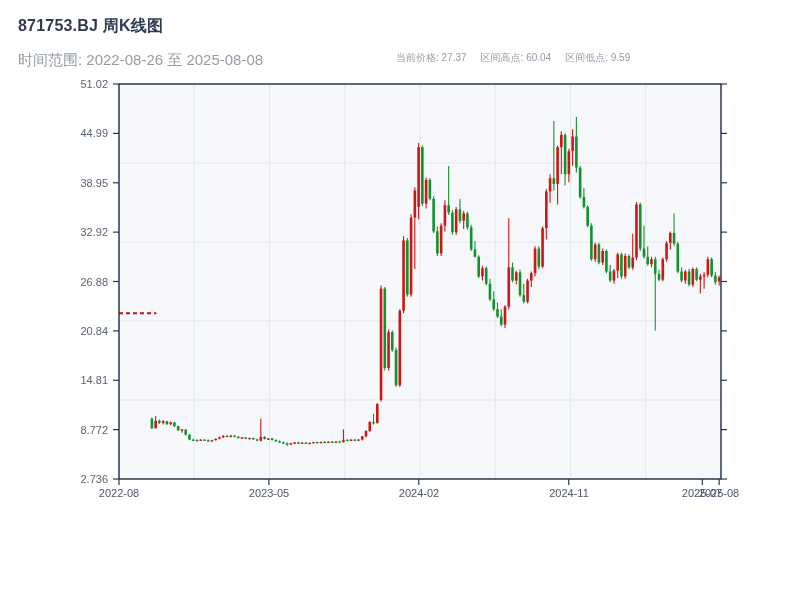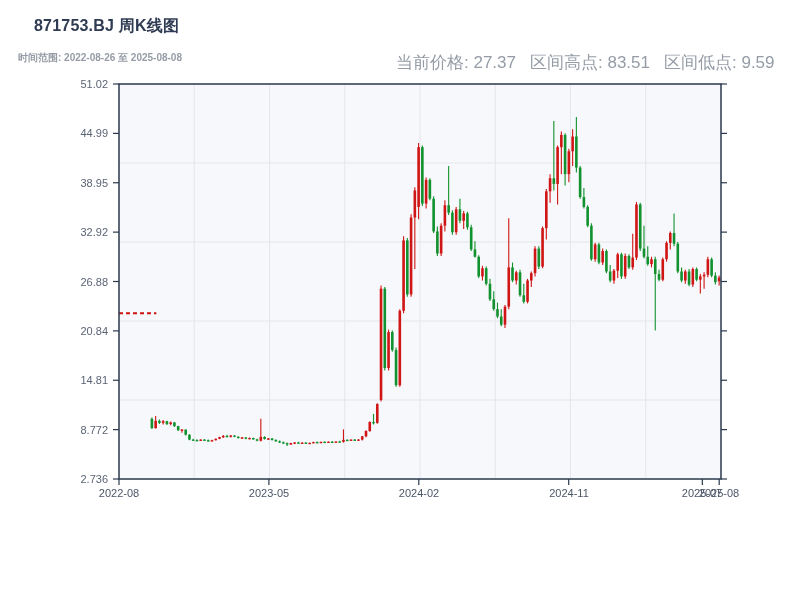--- a/index.html
+++ b/index.html
@@ -1,35 +1,35 @@
 <!DOCTYPE html>
 <html><head>
 <meta charset="utf-8">
 <style>
   html,body{margin:0;padding:0;background:#ffffff;}
   .page{position:relative;width:800px;height:600px;background:#ffffff;overflow:hidden;
         font-family:"Liberation Sans","DejaVu Sans",sans-serif;}
   .page-title{position:absolute;left:18px;top:16px;font-size:16px;font-weight:600;
-              color:#2e3b52;letter-spacing:.2px;margin-left:16px;}
-  .sub-row{position:absolute;left:18px;top:51px;font-size:10px;color:#959ca6;font-weight:bold;}
-  .stats-row{position:absolute;left:396px;top:51px;font-size:17px;color:#959ca6;
+              color:#2e3b52;letter-spacing:.2px;}
+  .sub-row{position:absolute;left:18px;top:51px;font-size:15px;color:#959ca6;}
+  .stats-row{position:absolute;left:396px;top:51px;font-size:10px;color:#959ca6;
              display:flex;gap:14px;white-space:nowrap;}
   svg text{font-family:"Liberation Sans","DejaVu Sans",sans-serif;}
   .ylab{font-size:11px;fill:#5a6474;text-anchor:end;}
   .xlab{font-size:11px;fill:#4c5668;text-anchor:middle;}
 </style>
 </head>
 <body>
 
 <div class="page">
   <div class="page-title">871753.BJ 周K线图</div>
   <div class="sub-row">时间范围: 2022-08-26 至 2025-08-08</div>
   <div class="stats-row">
     <span>当前价格: 27.37</span>
-    <span>区间高点: 83.51</span>
+    <span>区间高点: 60.04</span>
     <span>区间低点: 9.59</span>
   </div>
 
   <svg id="chart-svg" width="800" height="600" viewBox="0 0 800 600" style="position:absolute;left:0;top:0;">
     <rect x="119" y="84" width="602" height="395" fill="#f7f8fb"></rect>
     <g id="grid">
         <line x1="194.25" x2="194.25" y1="84" y2="479" stroke="#e3e6ea" stroke-width="1"></line>
         <line x1="269.5" x2="269.5" y1="84" y2="479" stroke="#e3e6ea" stroke-width="1"></line>
         <line x1="344.75" x2="344.75" y1="84" y2="479" stroke="#e3e6ea" stroke-width="1"></line>
         <line x1="420" x2="420" y1="84" y2="479" stroke="#e3e6ea" stroke-width="1"></line>

